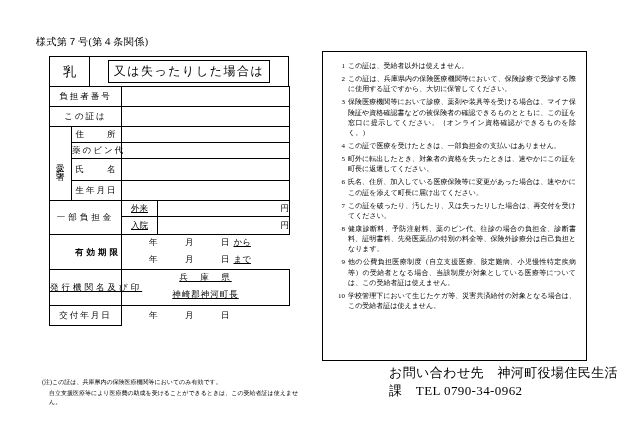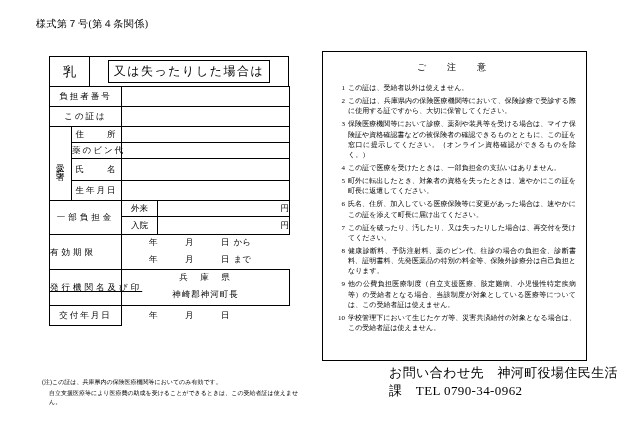--- a/index.html
+++ b/index.html
@@ -15,21 +15,21 @@
     position: relative;
     overflow: hidden;
   }
   .page {
     position: absolute;
     left: 0; top: 0;
     width: 630px; height: 439px;
   }
   .form-no {
     position: absolute;
-    left: 36px; top: 17px;
+    left: 36px; top: 35px;
     font-size: 10px;
     letter-spacing: 0.5px;
   }
 
   
   .card {
     position: absolute;
     left: 49px; top: 56px;
     width: 240px;
   }
@@ -92,21 +92,21 @@
   }
 
   .vlabel {
     writing-mode: vertical-rl;
     text-orientation: upright;
     letter-spacing: 5px;
     font-size: 8.5px;
     margin: 0 auto;
     line-height: 1;
   }
-  .cellcenter { text-align: center; }
+  .cellcenter { text-align: center; text-decoration: underline; }
   .cellright { text-align: right; padding-right: 4px; }
   .small { font-size: 7.5px; }
 
   .note {
     position: absolute;
     font-size: 6px;
     line-height: 1.5;
     letter-spacing: 0;
   }
   .note1 { left: 42px; top: 378px; width: 260px; }
@@ -218,21 +218,21 @@
         <td class="cellright nb-left">円</td>
       </tr>
       <tr>
         <td class="cellcenter" style="height:17px">入院</td>
         <td colspan="2" class="nb-right"></td>
         <td class="cellright nb-left">円</td>
       </tr>
 
       <tr>
         <td colspan="2" rowspan="2" class="lbl" style="height:19px">
-          <div style="text-align:left;line-height:1.5;letter-spacing:3px;">
+          <div style="text-align:right;line-height:1.5;letter-spacing:3px;font-weight:bold;">
             <div>有効期限</div>
           </div>
         </td>
         <td class="cellright noborder" style="border-bottom:1px solid #000">年</td>
         <td class="cellright noborder" style="border-bottom:1px solid #000">月</td>
         <td class="cellright noborder" style="border-bottom:1px solid #000">日</td>
         <td class="cellcenter noborder" style="border-bottom:1px solid #000;text-align:left;padding-left:4px">から</td>
       </tr>
       <tr>
         <td class="cellright noborder" style="height:19px;border-bottom:1px solid #000">年</td>
@@ -261,21 +261,20 @@
         <td class="noborder" style="border-bottom:1px solid #000;border-right:1px solid #000"></td>
       </tr>
     </tbody>
       </table>
   </div>
 
   <div class="note note1">(注)この証は、兵庫県内の保険医療機関等においてのみ有効です。</div>
   <div class="note note2">自立支援医療等により医療費の助成を受けることができるときは、この受給者証は使えません。</div>
 
   <div class="notice">
-    <div class="notice-title">ご　注　意</div>
     <div class="notice-list">
       <div class="nitem">
         <div class="nnum">1</div>
         <div class="ntext">この証は、受給者以外は使えません。</div>
       </div>
       <div class="nitem">
         <div class="nnum">2</div>
         <div class="ntext">この証は、兵庫県内の保険医療機関等において、保険診療で受診する際に使用する証ですから、大切に保管してください。</div>
       </div>
       <div class="nitem">

